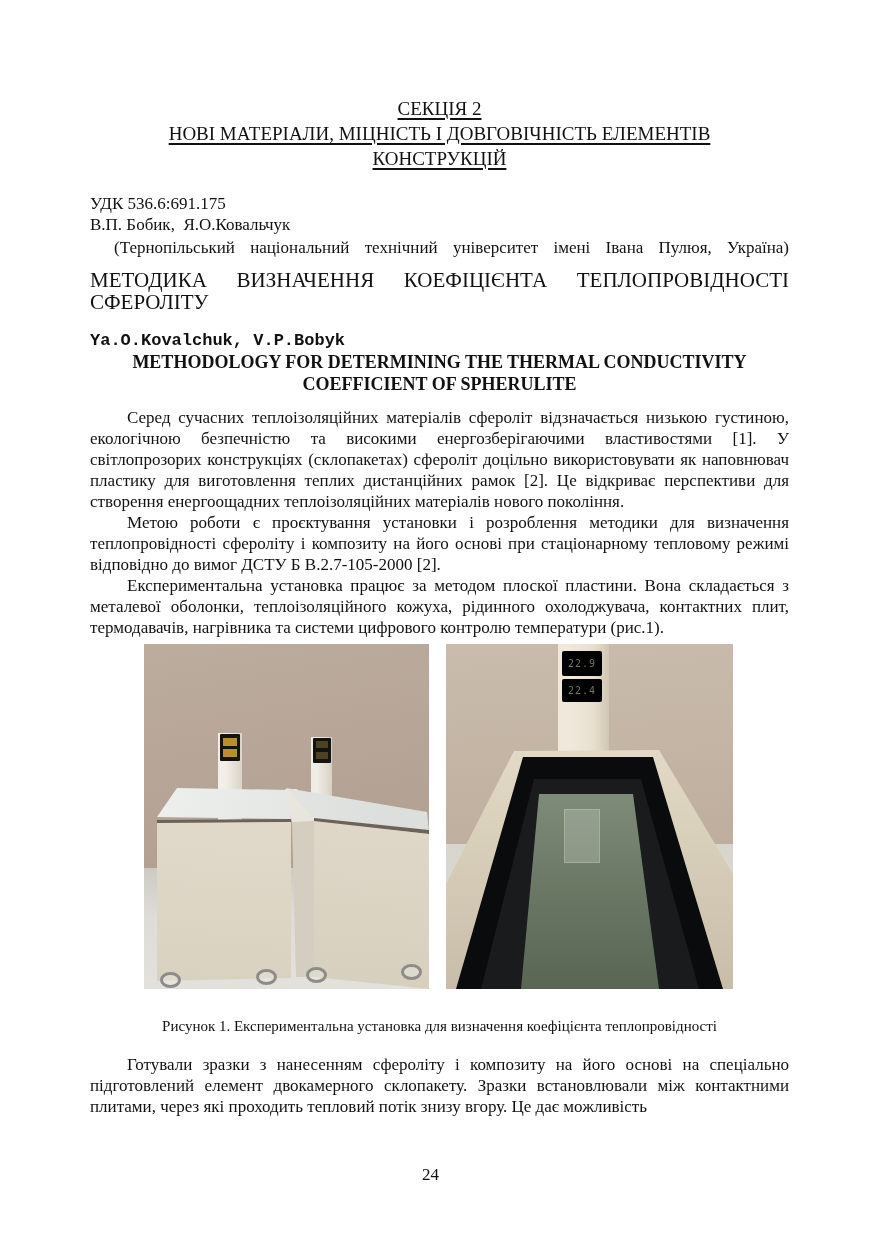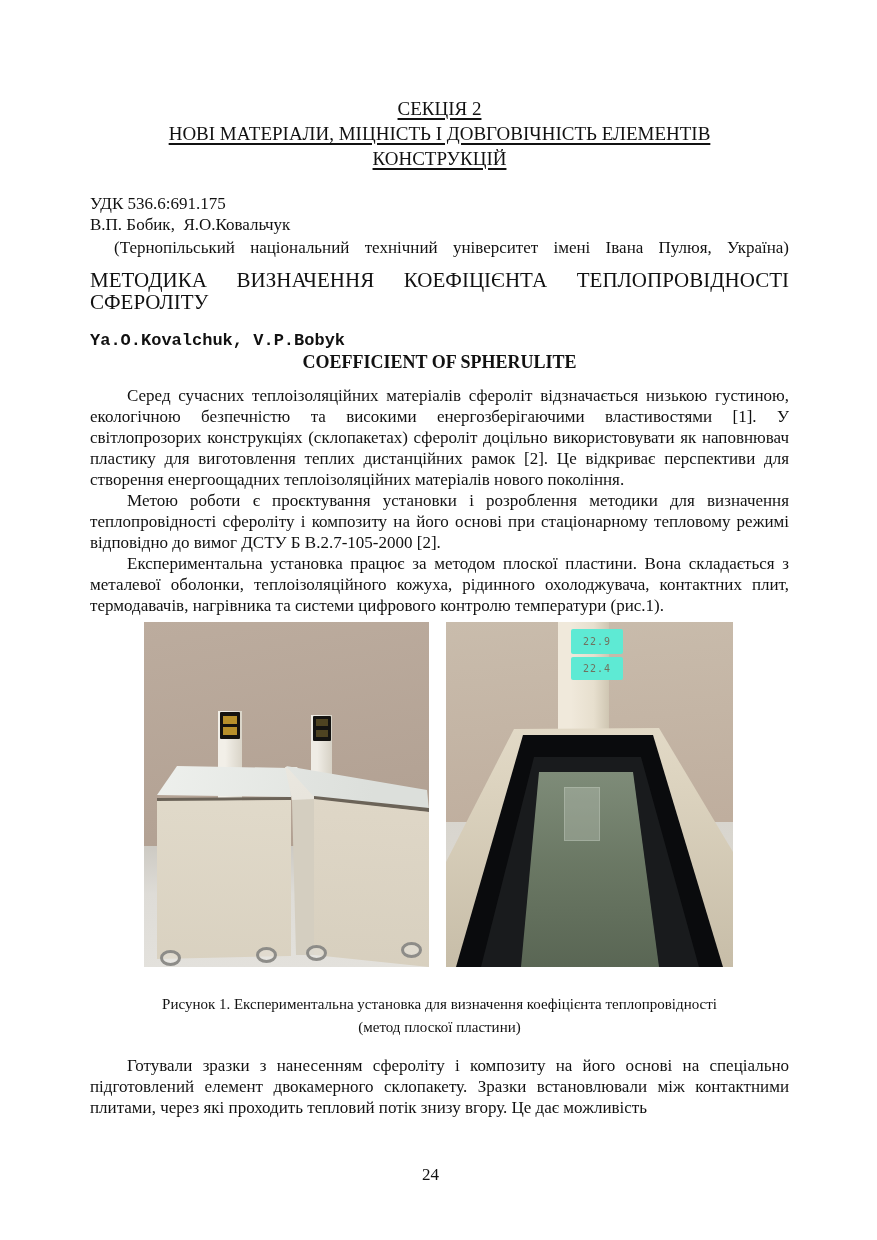--- a/index.html
+++ b/index.html
@@ -63,23 +63,23 @@
   
   .pr-wall { inset:0; background:linear-gradient(175deg,#c9bcac 0%,#bfae9e 60%,#b4a494 100%); }
   .pr-floor { left:0; right:0; top:200px; bottom:0; background:linear-gradient(180deg,#d8d5ce,#e1ded8); }
   .pr-pillar { left:112px; top:0; width:51px; height:110px; background:linear-gradient(90deg,#f0e9db 25%,#e7dfce 70%,#cfc6b2); }
   .pr-shape { inset:0; }
   .pr-frame { background:linear-gradient(180deg,#ece4d3 0%,#ddd4c0 45%,#c7bda8 100%); clip-path:polygon(68px 107px,213px 106px,287px 230px,287px 345px,0px 345px,0px 240px); }
   .pr-glass { background:#0a0b0d; clip-path:polygon(77px 113px,207px 113px,277px 345px,10px 345px); }
   .pr-ridge { background:#191b1d; clip-path:polygon(88px 135px,195px 135px,253px 345px,35px 345px); }
   .pr-reflection { background:linear-gradient(180deg,#9aa795 0%,#8a9884 35%,#6f7d68 70%,#5d6a57 100%); clip-path:polygon(93px 150px,187px 150px,213px 345px,75px 345px); opacity:.95; }
   .pr-window { left:118px; top:165px; width:34px; height:52px; background:rgba(210,216,205,.30); border:1px solid rgba(225,230,220,.25); }
-  .lcd { position:absolute; left:116px; width:52px; background:#5eead4; border-radius:2px; color:#70725f;
+  .lcd { position:absolute; left:116px; width:40px; background:#000000; border-radius:2px; color:#70725f;
          font-family:"DejaVu Sans Mono",monospace; font-size:10px; letter-spacing:1px;
-         display:flex; align-items:center; justify-content:center;margin-left:9px; }
+         display:flex; align-items:center; justify-content:center; }
   .lcd-top { top:7px; height:25px; }
   .lcd-bottom { top:35px; height:23px; }
 
   .caption { margin-top:26px; text-align:center; font-size:15px; line-height:23px; }
 
   .para.after-figure { margin-top:16px; }
 
   .page-number { position:absolute; left:0; right:16px; top:1165px; text-align:center; font-size:17px; }
 </style>
 </head>
@@ -95,20 +95,21 @@
     </div>
 
     <div class="udc">УДК 536.6:691.175</div>
     <div class="authors-ua">В.П. Бобик,  Я.О.Ковальчук</div>
     <div class="affiliation">(Тернопільський національний технічний університет імені Івана Пулюя, Україна)</div>
 
     <div class="title-ua">МЕТОДИКА ВИЗНАЧЕННЯ КОЕФІЦІЄНТА ТЕПЛОПРОВІДНОСТІ СФЕРОЛІТУ</div>
 
     <div class="authors-en">Ya.O.Kovalchuk, V.P.Bobyk</div>
     <div class="title-en">
+      <div>METHODOLOGY FOR DETERMINING THE THERMAL CONDUCTIVITY</div>
       <div>COEFFICIENT OF SPHERULITE</div>
     </div>
 
     <div class="para first">Серед сучасних теплоізоляційних матеріалів сфероліт відзначається низькою густиною, екологічною безпечністю та високими енергозберігаючими властивостями [1]. У світлопрозорих конструкціях (склопакетах) сфероліт доцільно використовувати як наповнювач пластику для виготовлення теплих дистанційних рамок [2]. Це відкриває перспективи для створення енергоощадних теплоізоляційних матеріалів нового покоління.</div>
     <div class="para">Метою роботи є проєктування установки і розроблення методики для визначення теплопровідності сфероліту і композиту на його основі при стаціонарному тепловому режимі відповідно до вимог ДСТУ Б В.2.7-105-2000 [2].</div>
     <div class="para">Експериментальна установка працює за методом плоскої пластини. Вона складається з металевої оболонки, теплоізоляційного кожуха, рідинного охолоджувача, контактних плит, термодавачів, нагрівника та системи цифрового контролю температури (рис.1).</div>
 
     <div class="figure-row">
 
       <div class="photo photo-left">
@@ -148,21 +149,20 @@
         <div class="pr-shape pr-glass"></div>
         <div class="pr-shape pr-ridge"></div>
         <div class="pr-shape pr-reflection"></div>
         <div class="pr-window"></div>
       </div>
 
     </div>
 
     <div class="caption">
       <div>Рисунок 1. Експериментальна установка для визначення коефіцієнта теплопровідності</div>
-      <div>(метод плоскої пластини)</div>
     </div>
 
     <div class="para after-figure">Готували зразки з нанесенням сфероліту і композиту на його основі на спеціально підготовлений елемент двокамерного склопакету.  Зразки встановлювали між контактними плитами, через які проходить тепловий потік знизу вгору. Це дає можливість</div>
 
   </div>
 
   <div class="page-number">24</div>
 </div>
 
 </body></html>

